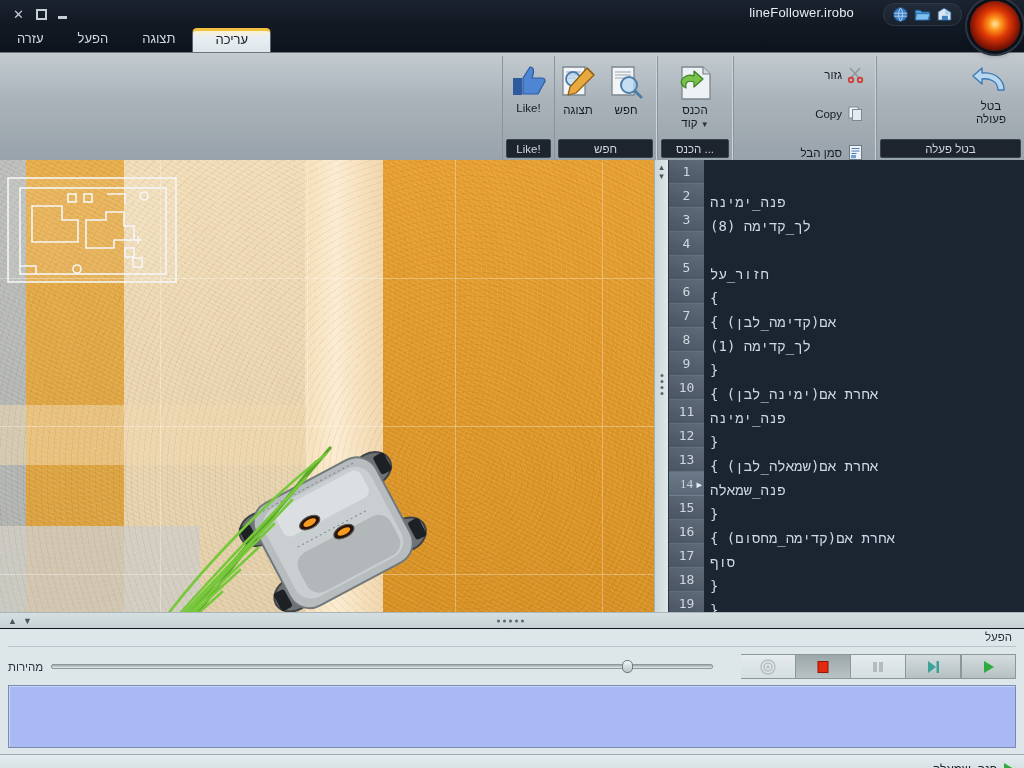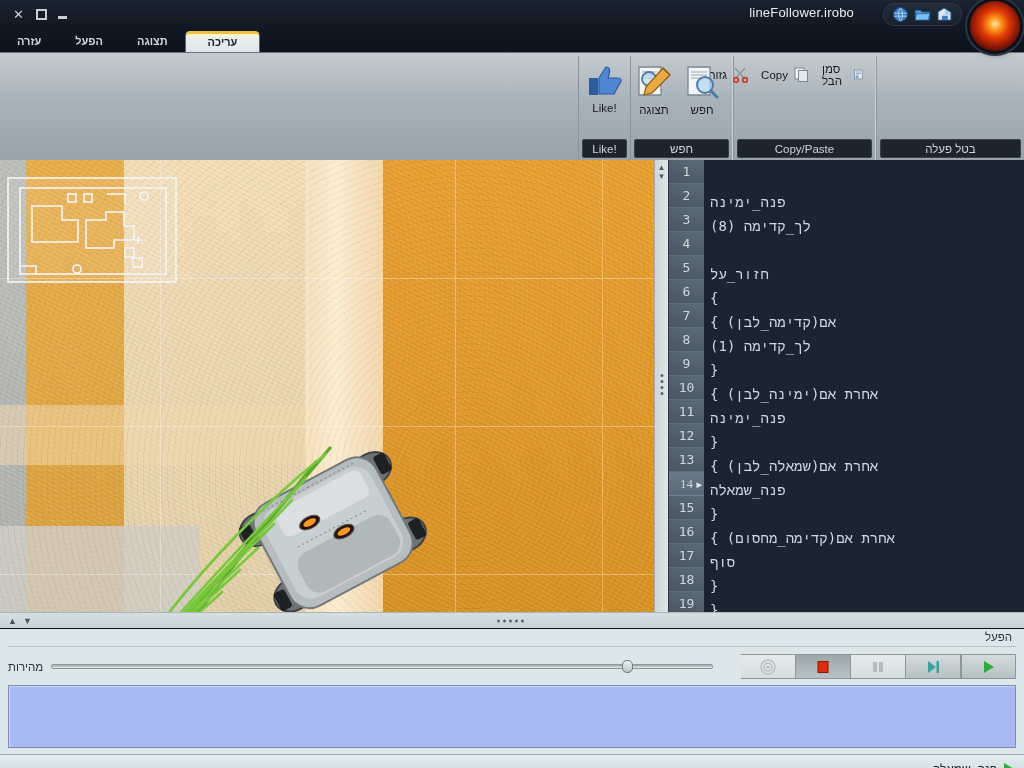--- a/index.html
+++ b/index.html
@@ -44,22 +44,22 @@
   }
 
   
   .tabbar{
     position:relative; height:24px;
     background:linear-gradient(180deg,#121924,#0d131c);
     display:flex; justify-content:flex-end; align-items:flex-end;
     padding-right:56px; direction:rtl;
   }
   .tab{
-    font-size:11px; color:#cdd6e1; padding:3px 17px 4px;
-    cursor:pointer; line-height:1.3;font-weight:bold;
+    font-size:13px; color:#cdd6e1; padding:3px 17px 4px;
+    cursor:pointer; line-height:1.3;
   }
   .tab.active{
     background:linear-gradient(180deg,#fbf3d2 0%,#e9eef1 28%,#dde5e9 100%);
     color:#1a1f27; border-top:3px solid #f2c23e;
     border-left:1px solid #5b6472; border-right:1px solid #5b6472;
     border-radius:5px 5px 0 0; padding:1px 22px 4px;
     position:relative; top:1px;
   }
 
   
@@ -85,21 +85,21 @@
     color:#cfd6dd; background:#1d242e;
     border:1px solid #39434f; border-radius:2px;
     margin:0 3px 2px; 
   }
   .bigbtn{
     width:52px; display:flex; flex-direction:column; align-items:center;
     padding:3px 2px; cursor:pointer; border-radius:3px;
   }
   .bigbtn .lbl{ font-size:11.5px; color:#161b22; text-align:center; margin-top:2px; line-height:1.15;}
   .ico{ display:block; }
-  .small-col{ display:flex; gap:4px; padding-top:3px;}
+  .small-col{ display:flex; flex-direction:column; gap:18px; padding-top:3px;}
   .smallbtn{
     display:flex; flex-direction:row-reverse; align-items:center; gap:5px;
     padding:1px 4px; cursor:pointer; border-radius:3px;
     font-size:11.5px; color:#161b22; height:21px;
   }
   .chev{ font-size:8px; color:#2a323c; margin-top:-2px;}
 
   
   .main{ display:flex; flex-direction:row; height:452px; background:#0f1520; }
 
@@ -274,20 +274,26 @@
   <div class="tab active"><span>עריכה</span></div>
   <div class="tab"><span>תצוגה</span></div>
   <div class="tab"><span>הפעל</span></div>
   <div class="tab"><span>עזרה</span></div>
 </div>
 
 <div class="ribbon">
 
   <div class="rgroup" style="width:148px">
     <div class="gcontent">
+      <div class="bigbtn">
+        <svg class="ico" width="40" height="34" viewBox="0 0 40 34">
+          <path d="M33 26 C33 13 21 8 11 9 L11 4 L2 12 L11 20 L11 15 C18 14 27 17 27 26 Z" fill="#b9d6ef" stroke="#3d7ab5" stroke-width="1.4" stroke-linejoin="round"></path>
+        </svg>
+        <div class="lbl"><span>בטל</span><br><span>פעולה</span></div>
+      </div>
     </div>
     <div class="glabel">בטל פעלה</div>
   </div>
 
   <div class="rgroup" style="width:143px">
     <div class="gcontent" style="align-items:flex-start">
       <div class="small-col">
         <div class="smallbtn">
           <svg width="17" height="17" viewBox="0 0 17 17">
             <path d="M3 2 L13 13 M13 2 L3 13" stroke="#8f969c" stroke-width="1.5" fill="none"></path>
@@ -311,20 +317,37 @@
               </g>
             <rect x="4" y="11" width="5" height="3.2" fill="#6ea2d6"></rect>
           </svg>
           <span>סמן הבל</span>
         </div>
       </div>
     </div>
     <div class="glabel">Copy/Paste</div>
   </div>
 
+  <div class="rgroup" style="width:76px">
+    <div class="gcontent" style="justify-content:center">
+      <div class="bigbtn" style="width:62px">
+        <svg class="ico" width="42" height="38" viewBox="0 0 42 38">
+          <path d="M8 3 h21 l7 7 v25 h-28 z" fill="#eef2f5" stroke="#7c868e" stroke-width="1.3"></path>
+          <path d="M29 3 v7 h7" fill="#cfd8de" stroke="#7c868e" stroke-width="1.2"></path>
+          <path d="M9 22 C4 16 12 9 20 12 L20 7 L29 15 L20 23 L20 18 C14 16 11 18 12 24 Z" fill="#77c24a" stroke="#3f7d22" stroke-width="1.2" stroke-linejoin="round"></path>
+        </svg>
+        <div class="lbl">
+          <span>הכנס</span><br>
+          <span>קוד</span>
+          <span class="chev">▼</span>
+        </div>
+      </div>
+    </div>
+    <div class="glabel">הכנס ...</div>
+  </div>
 
   <div class="rgroup" style="width:103px">
     <div class="gcontent">
       <div class="bigbtn">
         <svg class="ico" width="42" height="38" viewBox="0 0 42 38">
           <path d="M7 3 h22 v28 h-22 z" fill="#f2f5f8" stroke="#7c868e" stroke-width="1.3"></path>
           <g stroke="#9aa6ae" stroke-width="1">
               <path d="M10 8h16M10 11h16M10 14h11"></path>
             </g>
           <circle cx="24" cy="21" r="8" fill="rgba(180,215,240,.75)" stroke="#4d7ca8" stroke-width="2"></circle>

